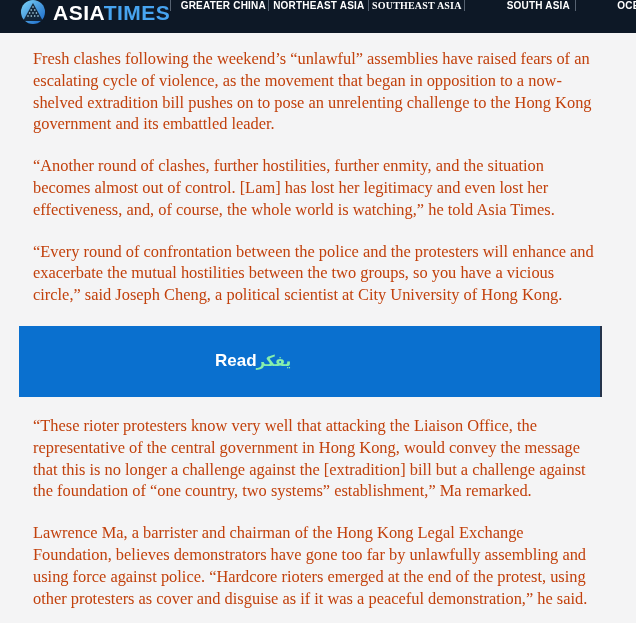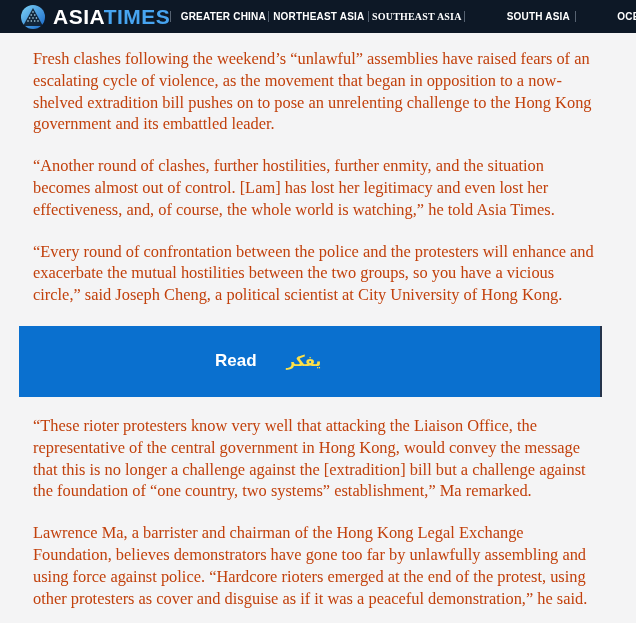--- a/index.html
+++ b/index.html
@@ -8,21 +8,21 @@
     background:#f4f4f5;
     font-family:"Liberation Serif", serif;
     overflow:hidden;
   }
 
   
   .header {
     height:33px;
     background:#0d1826;
     display:flex;
-    align-items:center;
+    align-items:flex-start;
   }
   .brand {
     width:197px;
     display:flex;
     align-items:center;
     padding-left:21px;
     box-sizing:content-box;
     cursor:pointer;
   }
   .logo-circle { width:24px; height:24px; flex:0 0 auto; }
@@ -76,34 +76,33 @@
     margin:20px 0 18px -14px;
     background:#0a70cf;
     border-right:2px solid #25334a;
     display:flex;
     align-items:center;
     cursor:pointer;
   }
   .banner-inner {
     display:flex;
     align-items:center;
-    gap:30px;
     padding-left:196px;
   }
   .banner-read {
     font-family:"Liberation Sans", sans-serif;
     font-weight:bold;
     font-size:17px;
     color:#ffffff;
   }
   .banner-arabic {
     font-family:"DejaVu Sans", sans-serif;
     font-weight:bold;
     font-size:15px;
-    color:#fde047;
+    color:#86efac;
     direction:rtl;
   }
 </style>
 </head>
 <body>
 
 <header class="header">
   <div class="brand">
     <span class="logo-circle">
       <svg width="24" height="24" viewBox="0 0 24 24">

